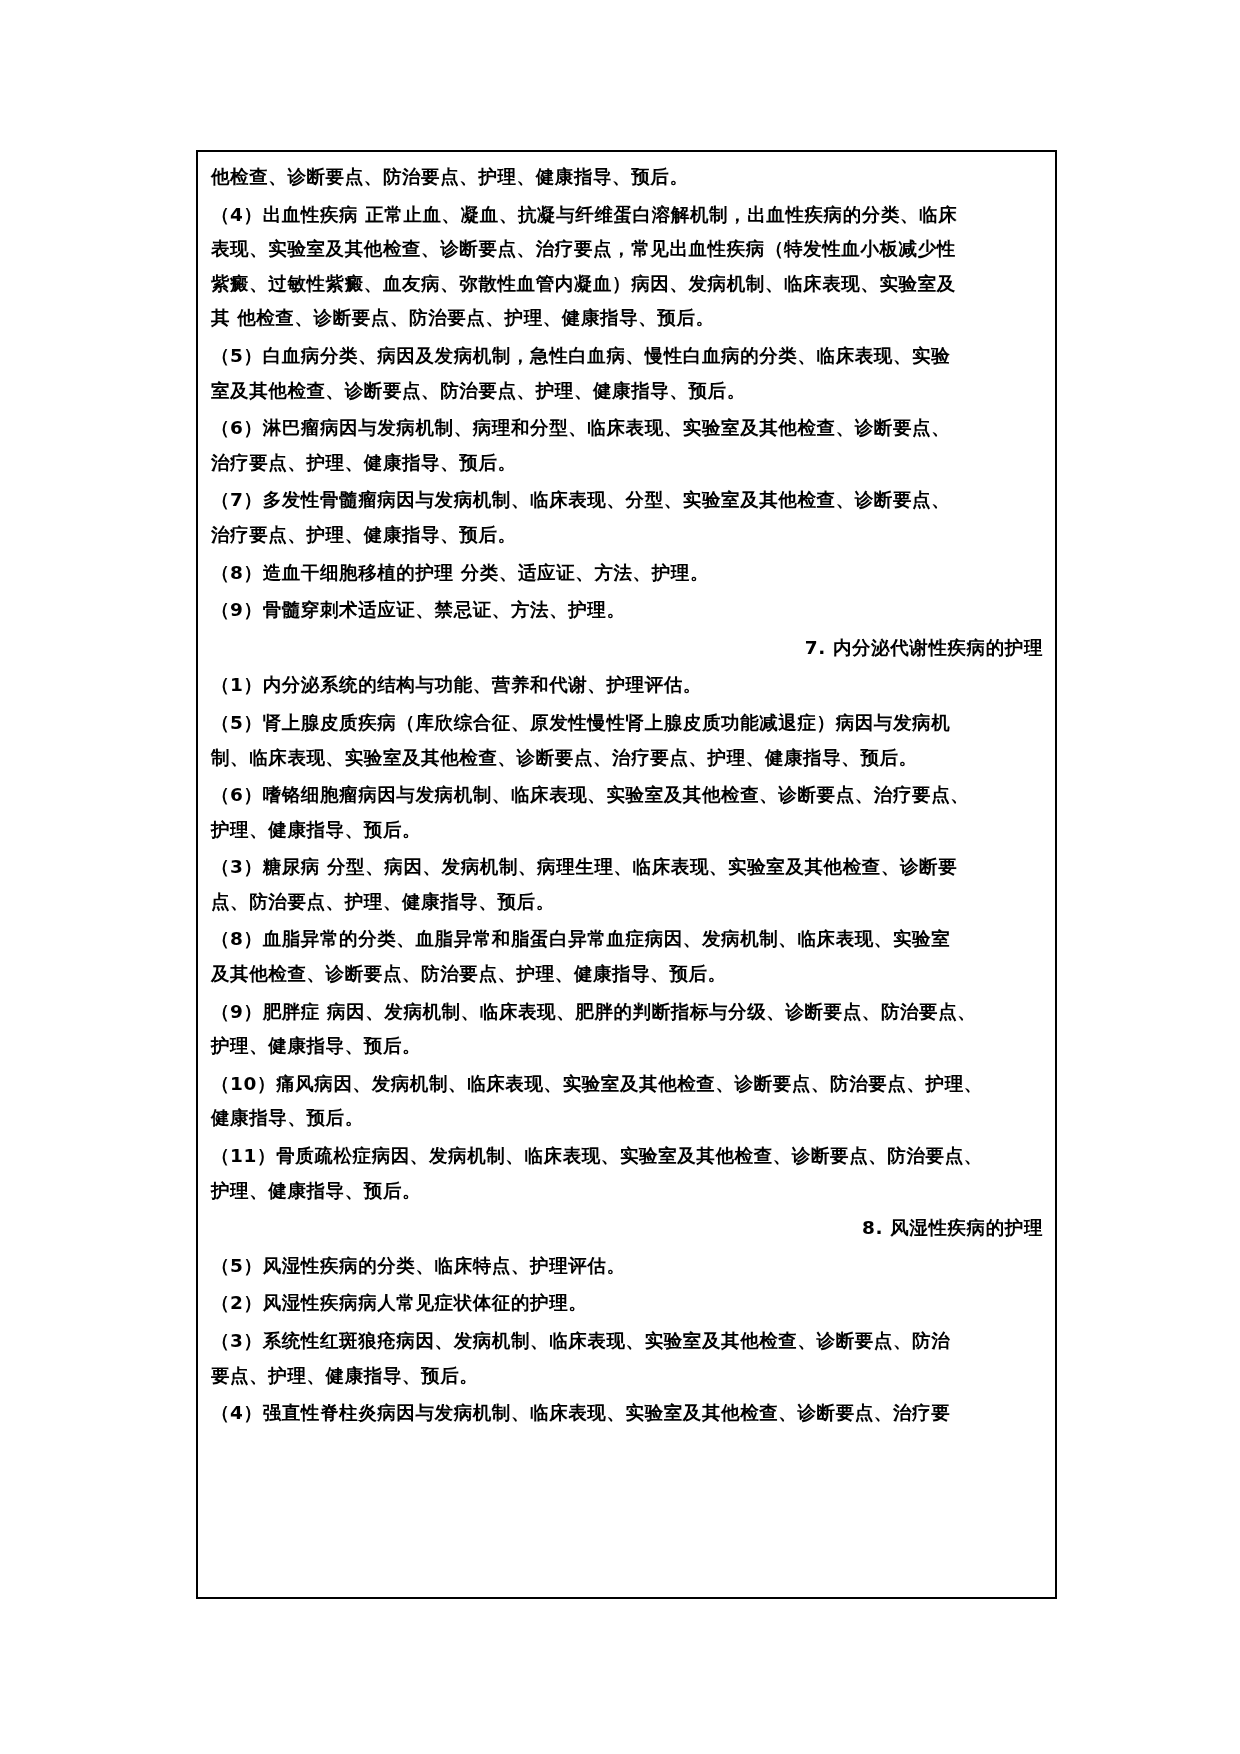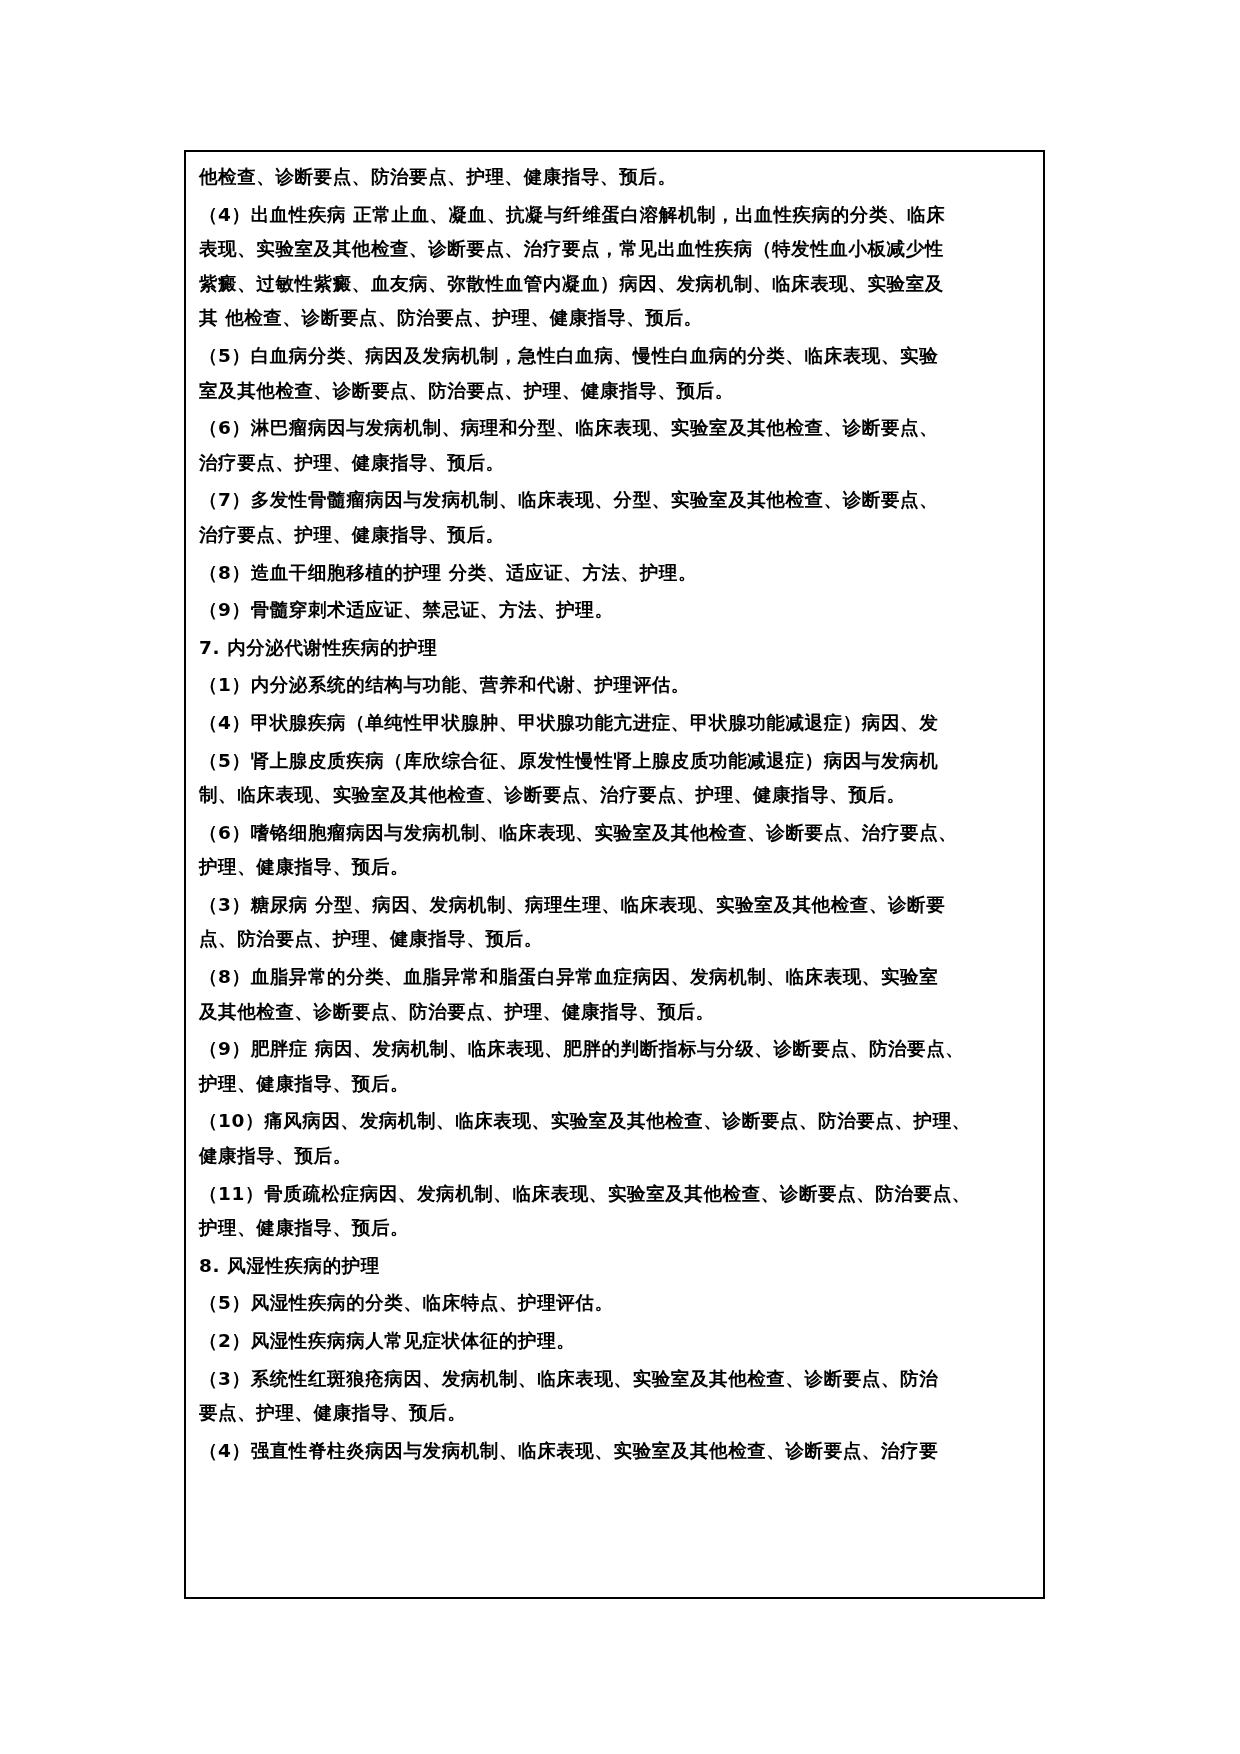--- a/index.html
+++ b/index.html
@@ -1,23 +1,23 @@
 <!DOCTYPE html>
 <html><head>
 <meta charset="utf-8">
 <style>
   html, body { margin:0; padding:0; background:#ffffff; }
   body { width:1240px; height:1754px; position:relative; overflow:hidden;
          font-family:"DejaVu Sans", "Liberation Sans", sans-serif; color:#000; }
-  .box { position:absolute; left:184px; top:150px; width:861px; height:1449px;
+  .box { position:absolute; left:196px; top:150px; width:861px; height:1449px;
          border:2px solid #000; box-sizing:border-box; padding:8px 12px 0 13px; }
   .line { font-size:18.5px; line-height:34.6px; white-space:nowrap; font-weight:bold;
           letter-spacing:0.6px; }
   .para { margin-bottom:3px; }
-  .head { font-weight:bold; }
+  .head { font-weight:bold;text-align:right; }
 </style>
 </head>
 <body>
 
 <div class="box" id="box">
     <div class="para">
       <div class="line">他检查、诊断要点、防治要点、护理、健康指导、预后。</div>
     </div>
     <div class="para">
       <div class="line">（4）出血性疾病 正常止血、凝血、抗凝与纤维蛋白溶解机制，出血性疾病的分类、临床</div>
@@ -43,21 +43,20 @@
     <div class="para">
       <div class="line">（9）骨髓穿刺术适应证、禁忌证、方法、护理。</div>
     </div>
     <div class="head para">
       <div class="line">7. 内分泌代谢性疾病的护理</div>
     </div>
     <div class="para">
       <div class="line">（1）内分泌系统的结构与功能、营养和代谢、护理评估。</div>
     </div>
     <div class="para">
-      <div class="line">（4）甲状腺疾病（单纯性甲状腺肿、甲状腺功能亢进症、甲状腺功能减退症）病因、发</div>
     </div>
     <div class="para">
       <div class="line">（5）肾上腺皮质疾病（库欣综合征、原发性慢性肾上腺皮质功能减退症）病因与发病机</div>
       <div class="line">制、临床表现、实验室及其他检查、诊断要点、治疗要点、护理、健康指导、预后。</div>
     </div>
     <div class="para">
       <div class="line">（6）嗜铬细胞瘤病因与发病机制、临床表现、实验室及其他检查、诊断要点、治疗要点、</div>
       <div class="line">护理、健康指导、预后。</div>
     </div>
     <div class="para">

